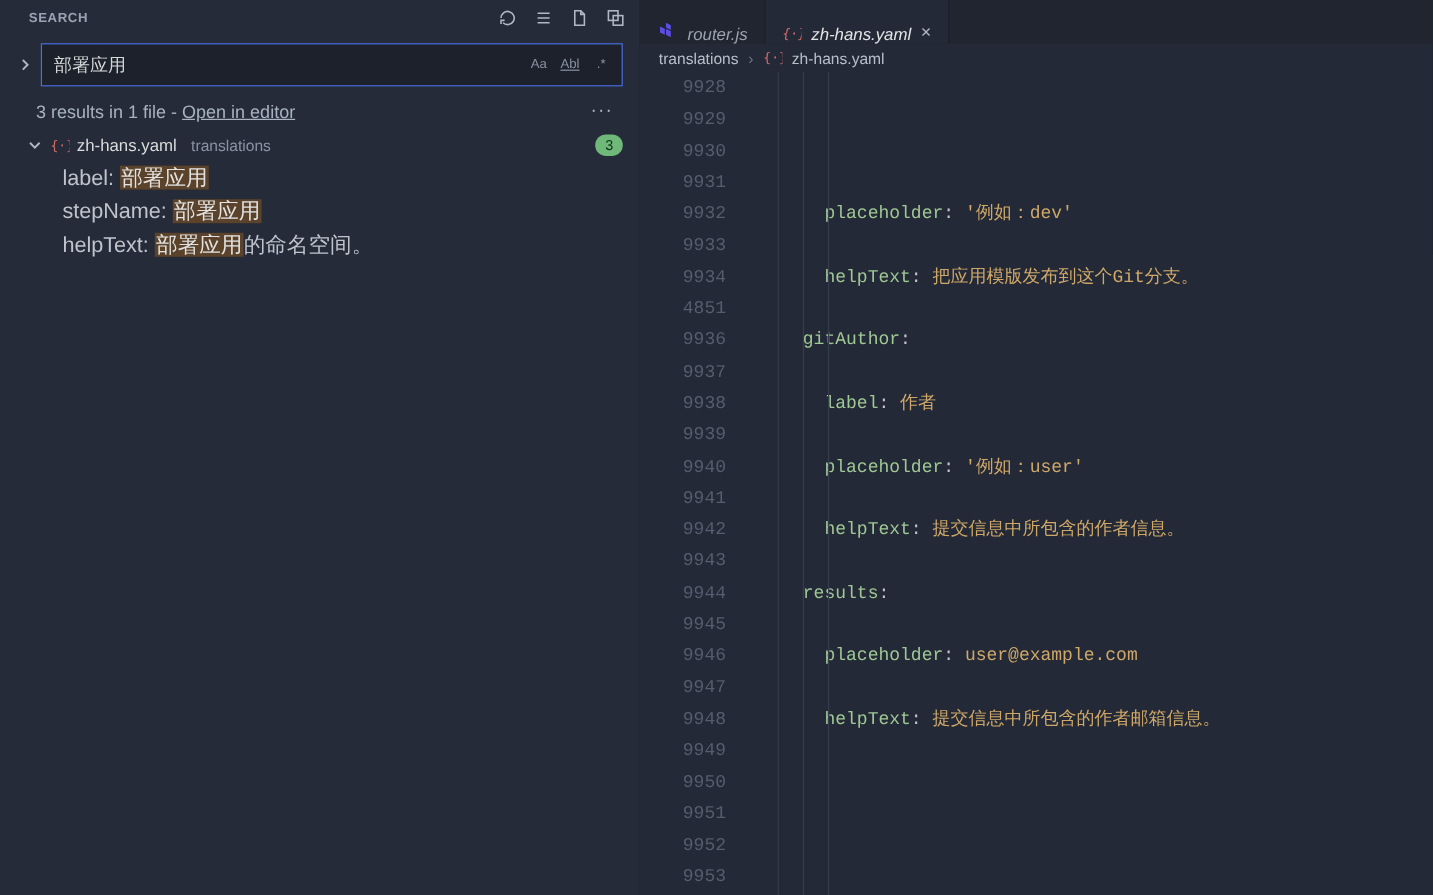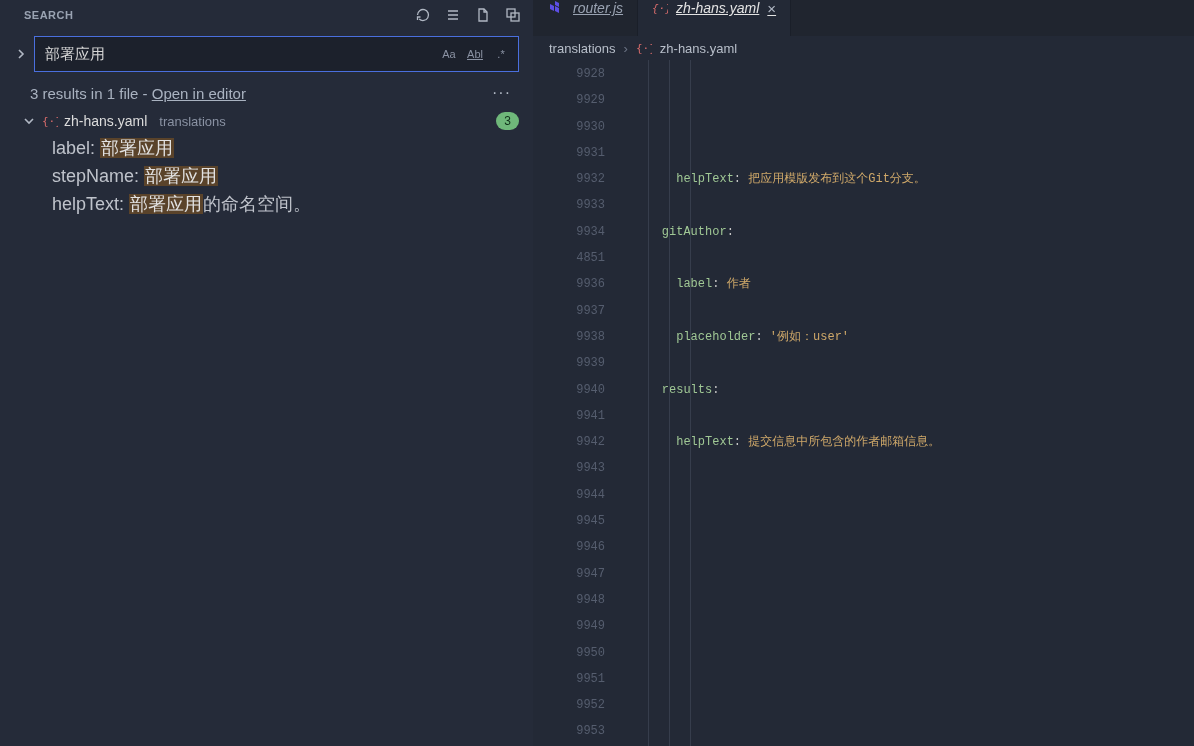--- a/index.html
+++ b/index.html
@@ -131,28 +131,27 @@
     display:flex;flex-direction:column;
     overflow:hidden;
     position:relative;
   }
   .tab-bar {
     display:flex;
     background:#20252f;
     height:36px;
   }
   .tab {
-    display:flex;align-items:flex-start;gap:8px;
+    display:flex;align-items:flex-end;gap:8px;
     padding:0 14px;
     font-size:14px;
     color:#9aa3b2;
     border-right:1px solid #1a1f29;
     cursor:pointer;
     font-style:italic;
-    text-decoration:underline;
   }
   .tab.active {
     background:#232936;
     color:#e3e3e3;
     font-style:italic;
   }
   .tab .close { font-size:15px; color:#b1b8c4; font-style:normal; }
   .tf-icon { width:18px;height:18px; display:inline-flex;align-items:center;justify-content:center; }
 
   .breadcrumb {
@@ -161,21 +160,21 @@
     font-size:13px;
     color:#b8bfca;
   }
   .breadcrumb .sep { color:#6b7385; }
 
   .code-area {
     flex:1;
     display:flex;
     overflow:hidden;
     font-family: Consolas, 'Courier New', monospace;
-    font-size:12px;
+    font-size:15px;
     line-height:26.3px;
     justify-content:center;
   }
   .gutter {
     width:100px;
     text-align:right;
     padding-right:28px;
     color:#555d6e;
     user-select:none;
     padding-top:1px;
@@ -346,25 +345,28 @@
         <div>9950</div>
         <div>9951</div>
         <div>9952</div>
         <div>9953</div>
         <div>9954</div>
       </div>
     <div class="code">
       <div class="indent-guide g1"></div>
       <div class="indent-guide g2"></div>
       <div class="indent-guide g3"></div>
+<div>      <span class="k">placeholder</span><span class="p">: </span><span class="s">'例如：dev'</span></div>
 <div>      <span class="k">helpText</span><span class="p">: </span><span class="s">把应用模版发布到这个Git分支。</span></div>
 <div>    <span class="k">gitAuthor</span><span class="p">:</span></div>
 <div>      <span class="k">label</span><span class="p">: </span><span class="s">作者</span></div>
 <div>      <span class="k">placeholder</span><span class="p">: </span><span class="s">'例如：user'</span></div>
+<div>      <span class="k">helpText</span><span class="p">: </span><span class="s">提交信息中所包含的作者信息。</span></div>
 <div>    <span class="k">results</span><span class="p">:</span></div>
+<div>      <span class="k">placeholder</span><span class="p">: </span><span class="s">user@example.com</span></div>
 <div>      <span class="k">helpText</span><span class="p">: </span><span class="s">提交信息中所包含的作者邮箱信息。</span></div>
 <div> </div>
 <div> </div>
 
 
 
 
 
 
 

